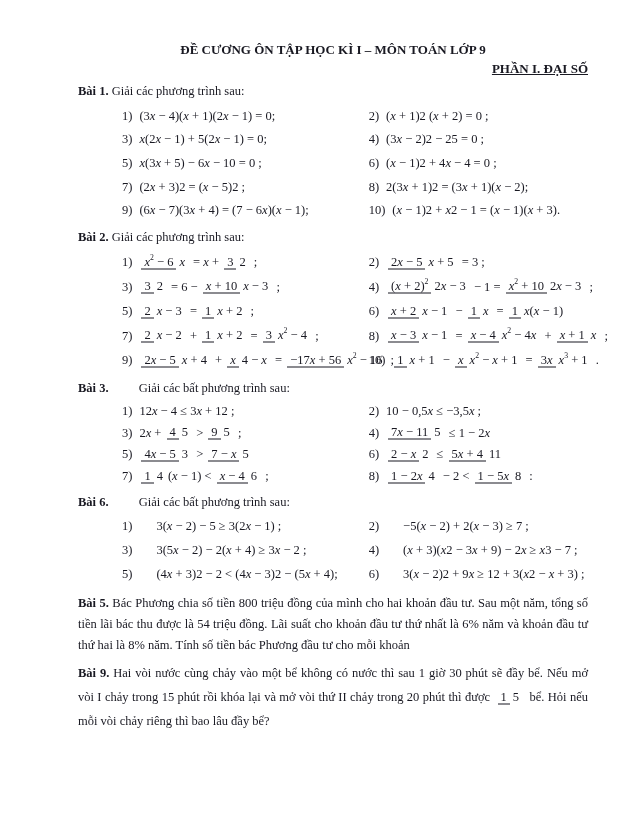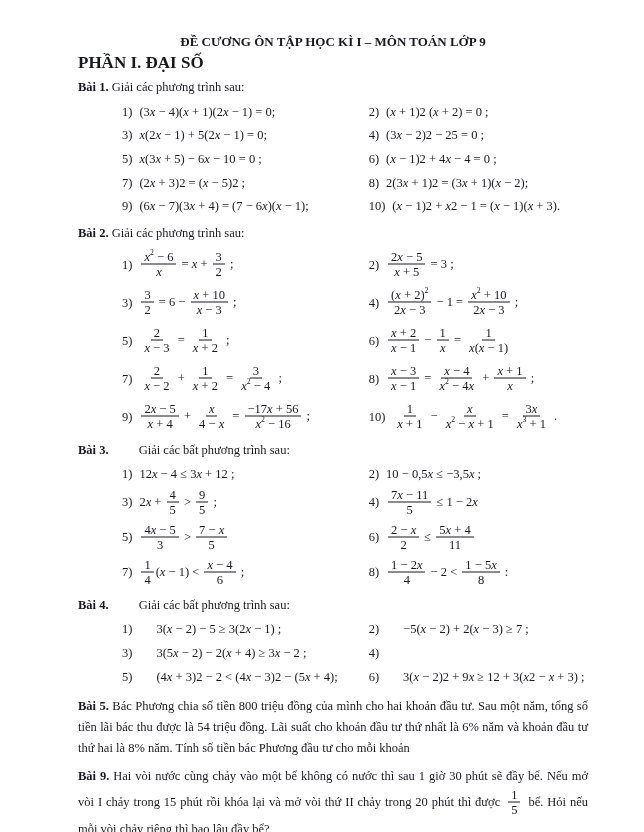--- a/index.html
+++ b/index.html
@@ -4,40 +4,40 @@
 <style>
   html,body{margin:0;padding:0;}
   body{
     width:644px;height:832px;background:#ffffff;overflow:hidden;
     font-family:"Liberation Serif","DejaVu Serif",serif;
     font-size:12.5px;color:#191922;
   }
   .page{padding:24px 56px 0 78px;}
   
   .hdr-row{display:flex;justify-content:space-between;font-weight:bold;font-size:13px;}
-  .hdr-title{text-align:center;font-weight:bold;font-size:13px;margin-top:10px;}
-  .hdr-part{text-align:left;font-weight:bold;font-size:17px;margin-top:3px;}
+  .hdr-title{text-align:center;font-weight:bold;font-size:13px;margin-top:18px;}
+  .hdr-part{text-align:right;font-weight:bold;font-size:13px;margin-top:3px;text-decoration:underline;}
   
   .section{margin-top:7px;}
   .sec-head{line-height:1.25;}
   .sec-label{font-weight:bold;}
   .sec-label.wide{margin-right:27px;}
   
   .grid{display:grid;grid-template-columns:57% 43%;margin-top:5px;align-items:center;}
   .grid .item{display:flex;align-items:center;line-height:1.25;}
   .grid .item.colL{padding-left:44px;}
   .g-b1 .item{padding-top:4px;padding-bottom:4px;}
   .g-b2 .item{padding-top:4.5px;padding-bottom:4.5px;}
   .g-b3 .item{padding-top:3px;padding-bottom:3px;}
   .g-b4 .item{padding-top:4px;padding-bottom:4px;}
   .mi-no{margin-right:7px;white-space:nowrap;}
   .g-b4 .mi-no{margin-right:24px;}
   .mi-math{white-space:nowrap;}
   
-  .frac{display:inline-flex;flex-direction:column;align-items:center;
+  .frac{display:inline-flex;flex-direction:row;align-items:flex-start;
         vertical-align:middle;margin:0 2px;transform:translateY(-1.5px);
         line-height:1.12;text-align:center;}
   .fnum{display:block;padding:0 3px;border-bottom:1px solid currentColor;}
   .fden{display:block;padding:0 3px;}
   sup{font-size:0.62em;line-height:0;}
   .mv{font-style:italic;}
   
   .para{text-align:justify;line-height:1.66;margin-top:2px;}
   .para .frac{margin:0 4px;}
   .para-b6{line-height:1.9;}
@@ -275,36 +275,37 @@
                 <span class="fnum">1 − 2<span class="mv">x</span></span>
                 <span class="fden">4</span>
               </span> − 2 &lt; <span class="frac">
                 <span class="fnum">1 − 5<span class="mv">x</span></span>
                 <span class="fden">8</span>
               </span> :</span>
           </div>
         </div>
       </div>
       <div class="section">
-        <div class="sec-head"><span class="sec-label wide">Bài 4.</span><span> Giải các bất phương trình sau:</span></div>
+        <div class="sec-head"><span class="sec-label wide">Bài 6.</span><span> Giải các bất phương trình sau:</span></div>
         <div class="grid g-b4">
           <div class="item colL">
             <span class="mi-no">1)</span>
             <span class="mi-math">3(<span class="mv">x</span> − 2) − 5 ≥ 3(2<span class="mv">x</span> − 1) ;</span>
           </div>
           <div class="item colR">
             <span class="mi-no">2)</span>
             <span class="mi-math">−5(<span class="mv">x</span> − 2) + 2(<span class="mv">x</span> − 3) ≥ 7 ;</span>
           </div>
           <div class="item colL">
             <span class="mi-no">3)</span>
             <span class="mi-math">3(5<span class="mv">x</span> − 2) − 2(<span class="mv">x</span> + 4) ≥ 3<span class="mv">x</span> − 2 ;</span>
           </div>
           <div class="item colR">
             <span class="mi-no">4)</span>
+            <span class="mi-math">(<span class="mv">x</span> + 3)(<span class="mv">x</span><sup></sup>2 − 3<span class="mv">x</span> + 9) − 2<span class="mv">x</span> ≥ <span class="mv">x</span><sup></sup>3 − 7 ;</span>
           </div>
           <div class="item colL">
             <span class="mi-no">5)</span>
             <span class="mi-math">(4<span class="mv">x</span> + 3)<sup></sup>2 − 2 &lt; (4<span class="mv">x</span> − 3)<sup></sup>2 − (5<span class="mv">x</span> + 4);</span>
           </div>
           <div class="item colR">
             <span class="mi-no">6)</span>
             <span class="mi-math">3(<span class="mv">x</span> − 2)<sup></sup>2 + 9<span class="mv">x</span> ≥ 12 + 3(<span class="mv">x</span><sup></sup>2 − <span class="mv">x</span> + 3) ;</span>
           </div>
         </div>

